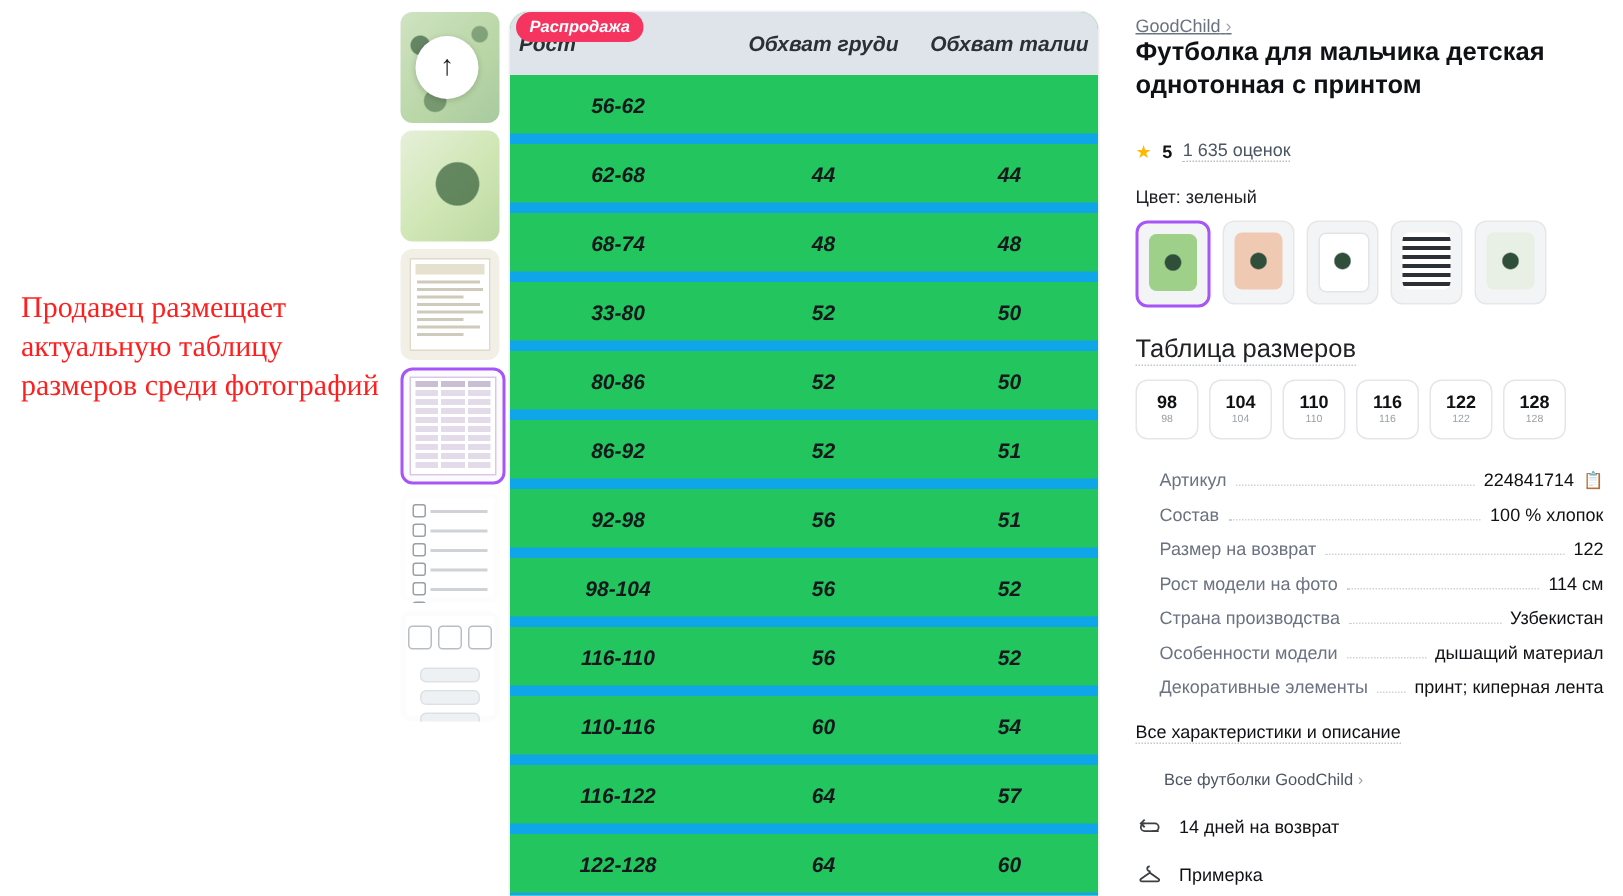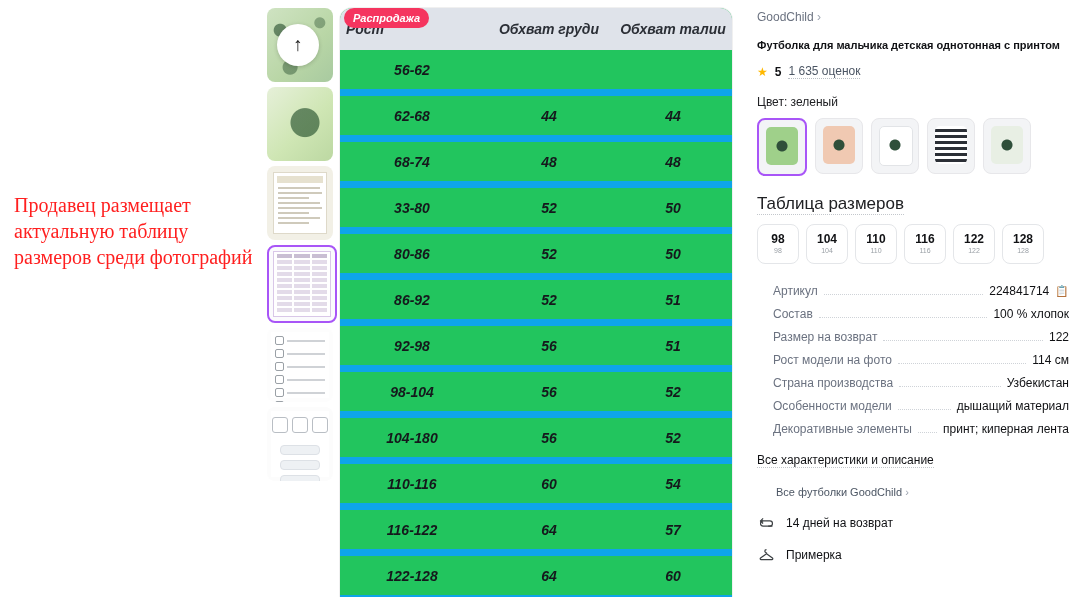--- a/index.html
+++ b/index.html
@@ -141,25 +141,25 @@
     color:#1a1a1a;
     display:flex;align-items:center;gap:6px;
     box-shadow:0 1px 3px rgba(0,0,0,.08);
   }
 
   
   .info{
     position:absolute;
     left:757px;top:10px;width:312px;
   }
-  .breadcrumb{font-size:12px;color:#6b7280;margin-bottom:10px;}
+  .breadcrumb{font-size:12px;color:#6b7280;text-decoration:underline;}
   .breadcrumb .chev{color:#9ca3af;}
   .title{
-    font-size:11px;line-height:22px;font-weight:bold;color:#101114;
-    margin:0 0 8px 0;
+    font-size:17px;line-height:22px;font-weight:bold;color:#101114;
+    margin:0 0 25px 0;
   }
   .rating{display:flex;align-items:center;gap:7px;font-size:12px;margin-bottom:16px;}
   .rating .star{color:#ffb800;font-size:12px;}
   .rating .val{font-weight:bold;color:#101114;}
   .rating .count{color:#4b5563;border-bottom:1px dotted #b9bec4;}
 
   .color-line{font-size:12px;color:#202124;margin-bottom:9px;}
   .swatches{display:flex;gap:8px;margin-bottom:18px;}
   .sw{
     width:46px;height:54px;border-radius:8px;position:relative;overflow:hidden;
@@ -379,21 +379,21 @@
         <td>92-98</td>
         <td>56</td>
         <td>51</td>
       </tr>
       <tr>
         <td>98-104</td>
         <td>56</td>
         <td>52</td>
       </tr>
       <tr>
-        <td>104-180</td>
+        <td>116-110</td>
         <td>56</td>
         <td>52</td>
       </tr>
       <tr>
         <td>110-116</td>
         <td>60</td>
         <td>54</td>
       </tr>
       <tr>
         <td>116-122</td>

